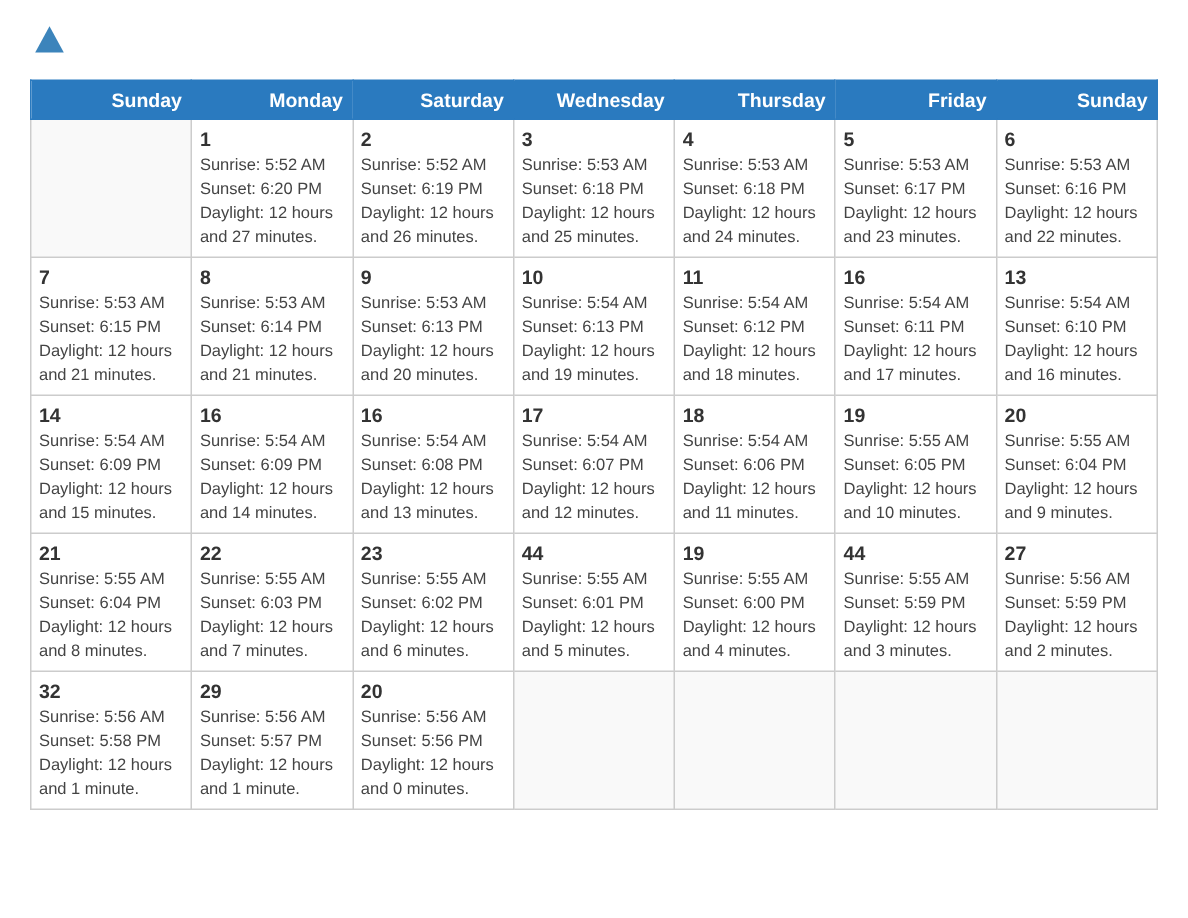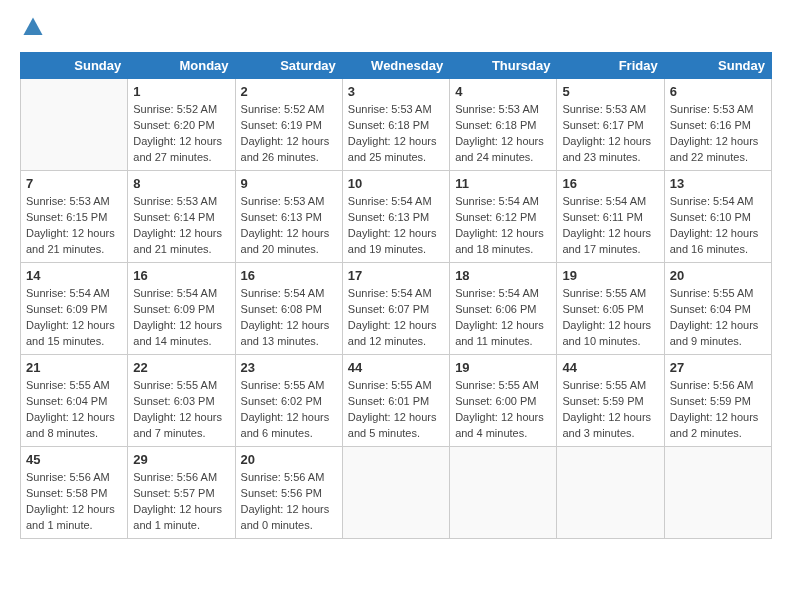--- a/index.html
+++ b/index.html
@@ -325,21 +325,21 @@
           <td class="day-cell">
             <span class="day-number">27</span>
             <div class="day-info" style="white-space: pre-line;">Sunrise: 5:56 AM
 Sunset: 5:59 PM
 Daylight: 12 hours
 and 2 minutes.</div>
           </td>
         </tr>
         <tr class="last-row">
           <td class="day-cell">
-            <span class="day-number">45</span>
+            <span class="day-number">32</span>
             <div class="day-info" style="white-space: pre-line;">Sunrise: 5:56 AM
 Sunset: 5:58 PM
 Daylight: 12 hours
 and 1 minute.</div>
           </td>
           <td class="day-cell">
             <span class="day-number">29</span>
             <div class="day-info" style="white-space: pre-line;">Sunrise: 5:56 AM
 Sunset: 5:57 PM
 Daylight: 12 hours

